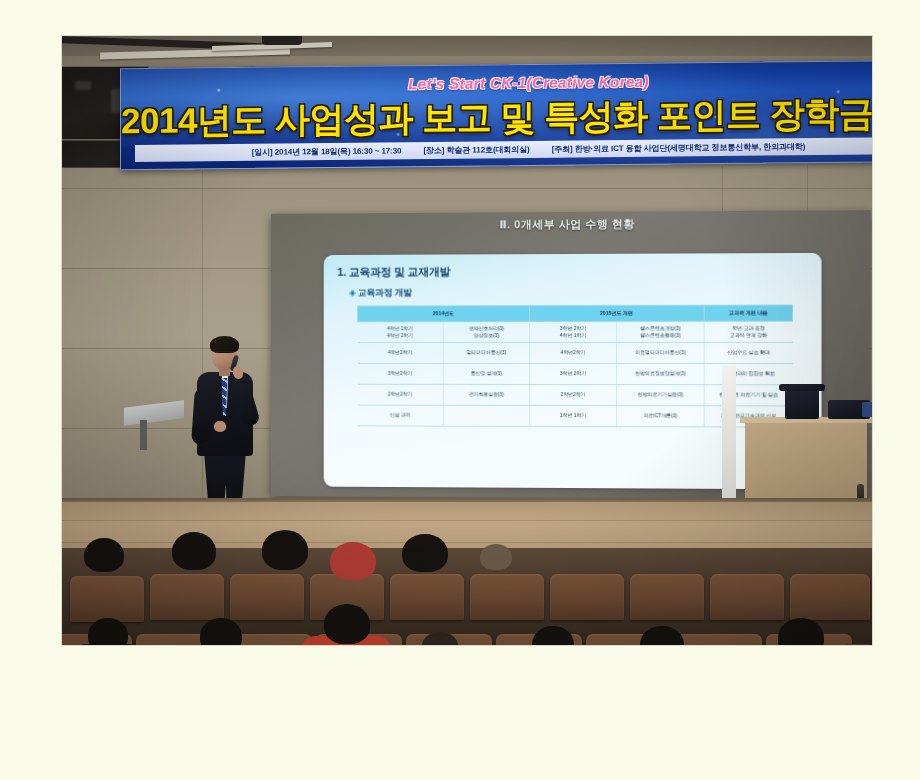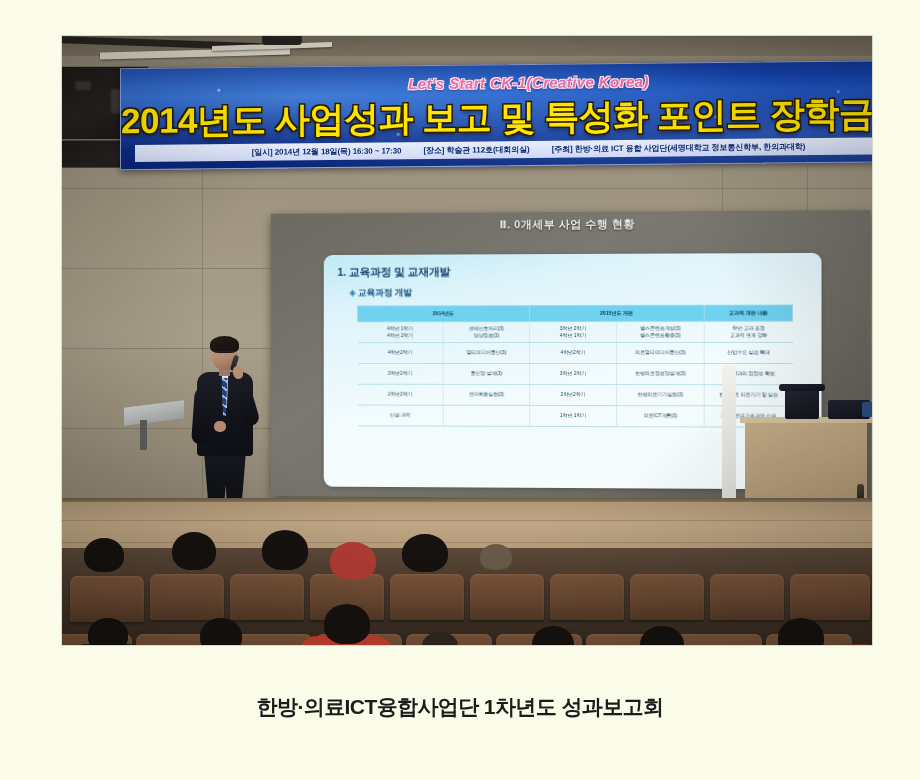--- a/index.html
+++ b/index.html
@@ -670,14 +670,13 @@
         <div class="head" style="left:716px;top:70px; width:46px; height:40px;"></div>
 
         <div class="shoulders" style="left:772px;top:96px; width:48px; height:52px; background:#703a2e;"></div>
 
       </div>
 
       <div class="vignette"></div>
     </div>
   </div>
 
-  <div class="caption">한방·의료ICT융합사업단 1차년도 성과보고회</div>
 </div>
 
 </body></html>

